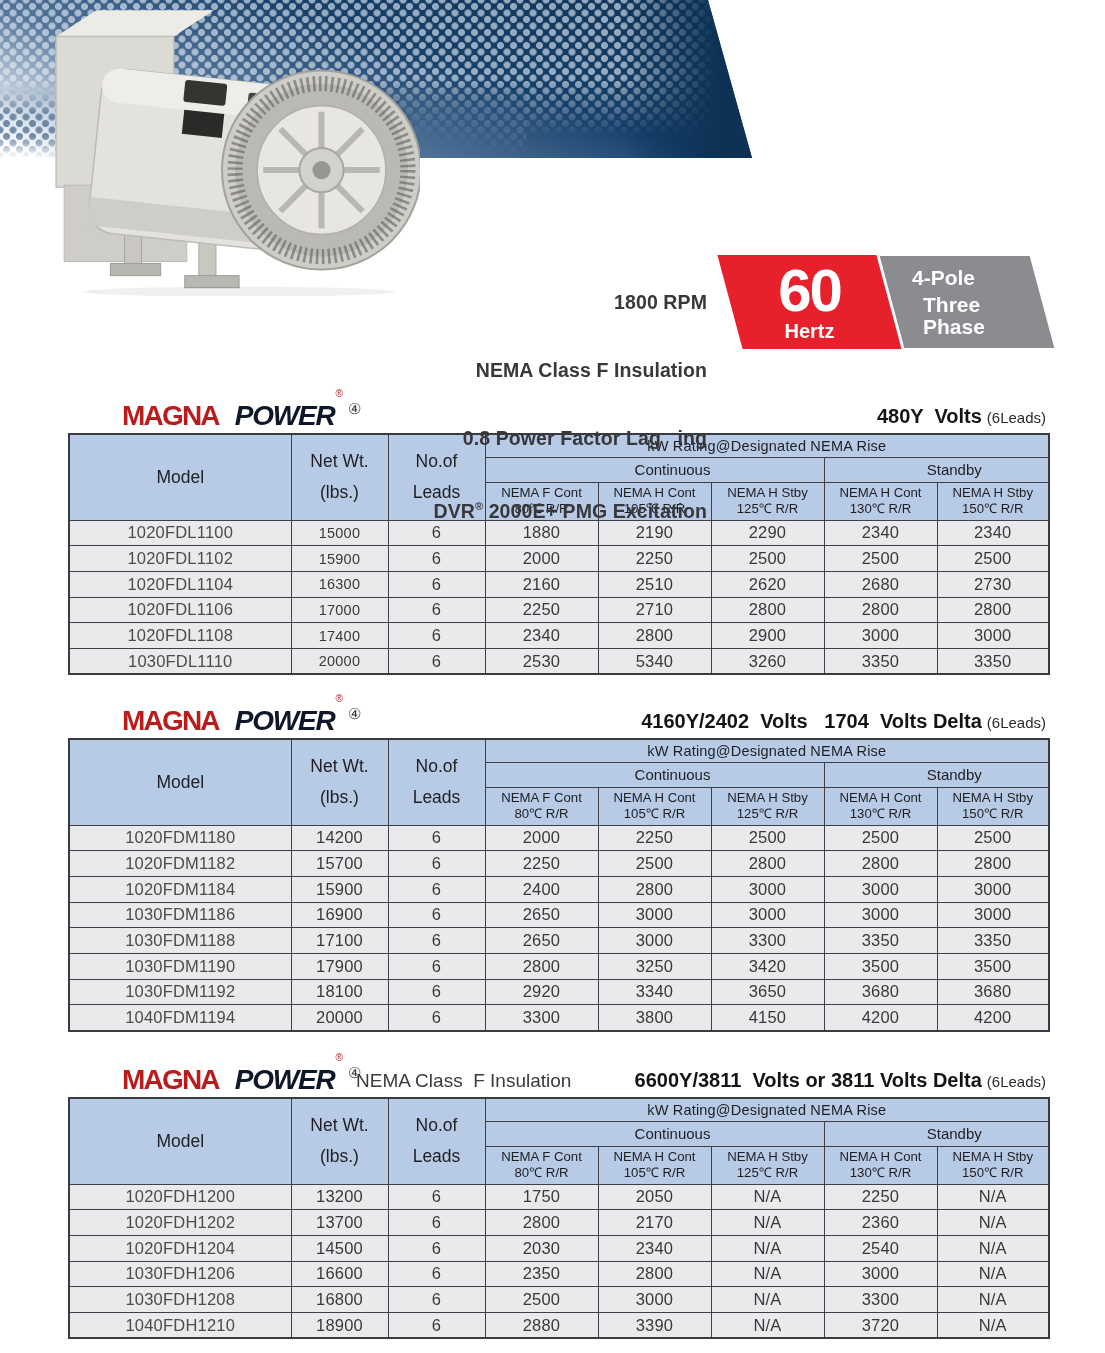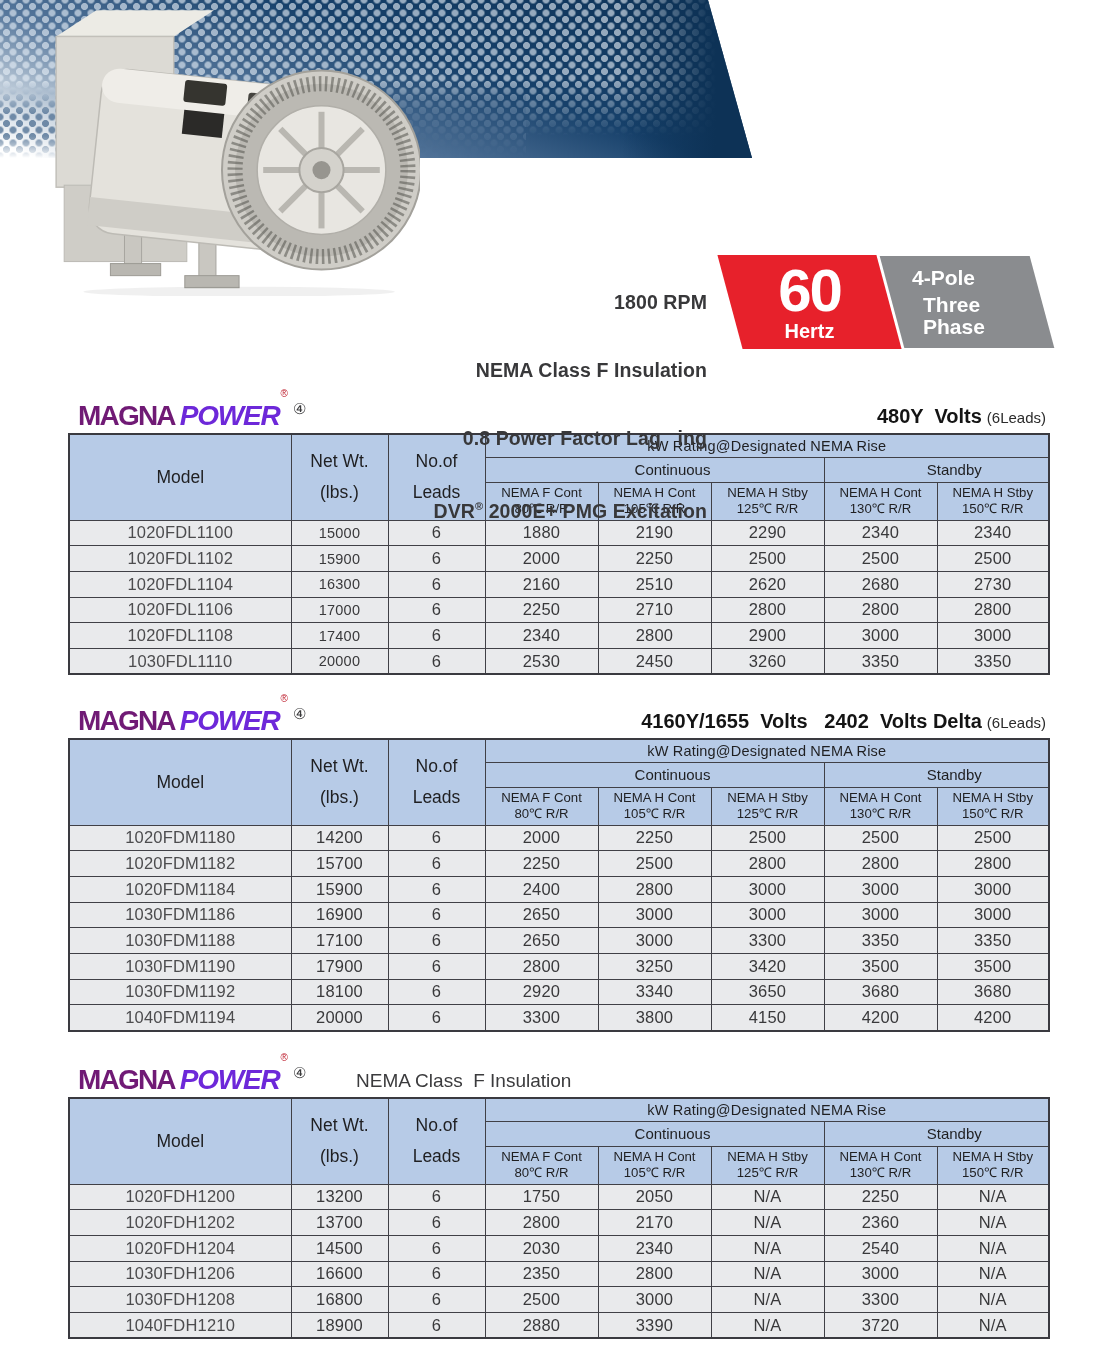--- a/index.html
+++ b/index.html
@@ -42,22 +42,22 @@
   .hz-num{font-size:60px;font-weight:800;line-height:54px;letter-spacing:-2px;}
   .hz-unit{font-size:20px;font-weight:700;line-height:20px;margin-top:3px;}
   .badge-gray .badge-inner{align-items:flex-start;padding-left:20px;box-sizing:border-box;gap:5px;}
   .pole-l1,.pole-l2{font-size:21px;font-weight:700;line-height:22px;}
   .pole-l2{margin-left:11px;}
 
   
   .sect{position:absolute;left:68px;width:980px;}
   .sect-head{position:relative;height:40px;}
   .logo{position:absolute;left:10px;bottom:2px;font-size:28px;line-height:30px;white-space:nowrap;}
-  .lg-magna{color:#701a75;font-weight:700;letter-spacing:-1.8px;}
-  .lg-power{color:#6d28d9;font-weight:800;font-style:italic;letter-spacing:-1.2px;margin-left:5px;}
+  .lg-magna{color:#b91c1c;font-weight:700;letter-spacing:-1.8px;margin-left:44px;}
+  .lg-power{color:#0f172a;font-weight:800;font-style:italic;letter-spacing:-1.2px;margin-left:16px;}
   .lg-reg{color:#be1e2d;font-size:10px;vertical-align:28px;font-style:normal;margin-left:1px;}
   .lg-four{font-size:15px;color:#3a3a3c;margin-left:5px;vertical-align:11px;}
   .sect-title{position:absolute;right:2px;bottom:5px;white-space:pre;}
   .title-bold{font-size:20px;font-weight:700;color:#141414;}
   .title-note{font-size:15px;font-weight:400;color:#2b2b2b;margin-left:5px;}
   .extra-label{position:absolute;left:288px;bottom:5px;font-size:19px;color:#3b3b3d;white-space:pre;}
 
   
   .spec-table{border-collapse:collapse;table-layout:fixed;width:980px;border:2px solid #3a3a40;}
   .spec-table th,.spec-table td{border:1.6px solid #404046;padding:0;text-align:center;
@@ -252,33 +252,33 @@
             <td>2800</td>
             <td>2900</td>
             <td>3000</td>
             <td>3000</td>
           </tr>
           <tr>
             <td class="td-model">1030FDL1110</td>
             <td class="td-netwt">20000</td>
             <td>6</td>
             <td>2530</td>
-            <td>2450</td>
+            <td>5340</td>
             <td>3260</td>
             <td>3350</td>
             <td>3350</td>
           </tr>
         </tbody>
       </table>
   </section>
 
   <section class="sect" style="top:698px">
     <div class="sect-head">
       <div class="logo"><span class="lg-magna">MAGNA</span><span class="lg-power">POWER</span><sup class="lg-reg">®</sup><span class="lg-four">④</span></div>
-      <div class="sect-title"><span class="title-bold">4160Y/1655  Volts   2402  Volts Delta</span><span class="title-note">(6Leads)</span></div>
+      <div class="sect-title"><span class="title-bold">4160Y/2402  Volts   1704  Volts Delta</span><span class="title-note">(6Leads)</span></div>
     </div>
     <table class="spec-table" data-table="1">
         <colgroup>
           <col style="width: 222px;">
           <col style="width: 97px;">
           <col style="width: 97px;">
           <col style="width: 113px;">
           <col style="width: 113px;">
           <col style="width: 113px;">
           <col style="width: 113px;">
@@ -406,20 +406,21 @@
             <td>4200</td>
           </tr>
         </tbody>
       </table>
   </section>
 
   <section class="sect" style="top:1057px">
     <div class="sect-head">
       <div class="logo"><span class="lg-magna">MAGNA</span><span class="lg-power">POWER</span><sup class="lg-reg">®</sup><span class="lg-four">④</span></div>
       <div class="extra-label">NEMA Class  F Insulation</div>
+      <div class="sect-title"><span class="title-bold">6600Y/3811  Volts or 3811 Volts Delta</span><span class="title-note">(6Leads)</span></div>
     </div>
     <table class="spec-table" data-table="2">
         <colgroup>
           <col style="width: 222px;">
           <col style="width: 97px;">
           <col style="width: 97px;">
           <col style="width: 113px;">
           <col style="width: 113px;">
           <col style="width: 113px;">
           <col style="width: 113px;">

